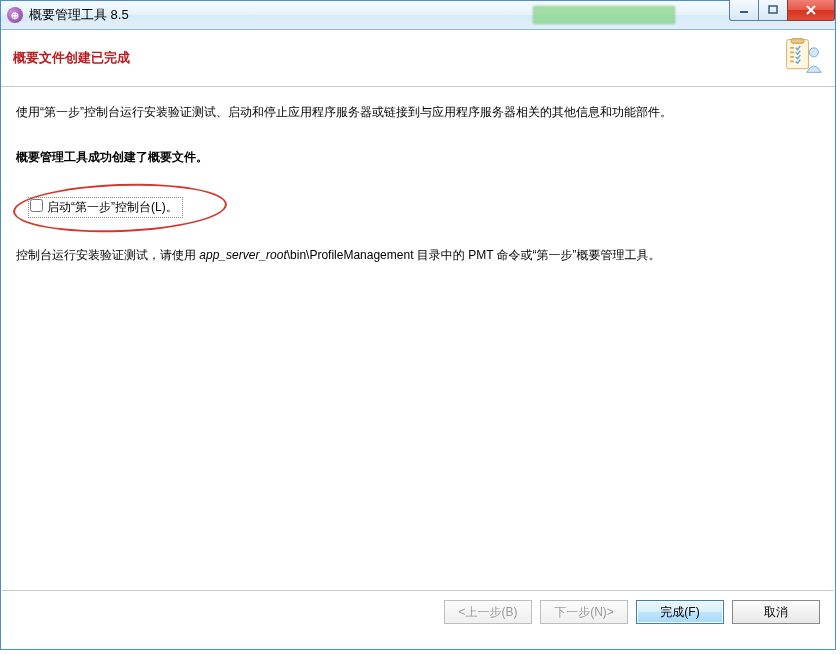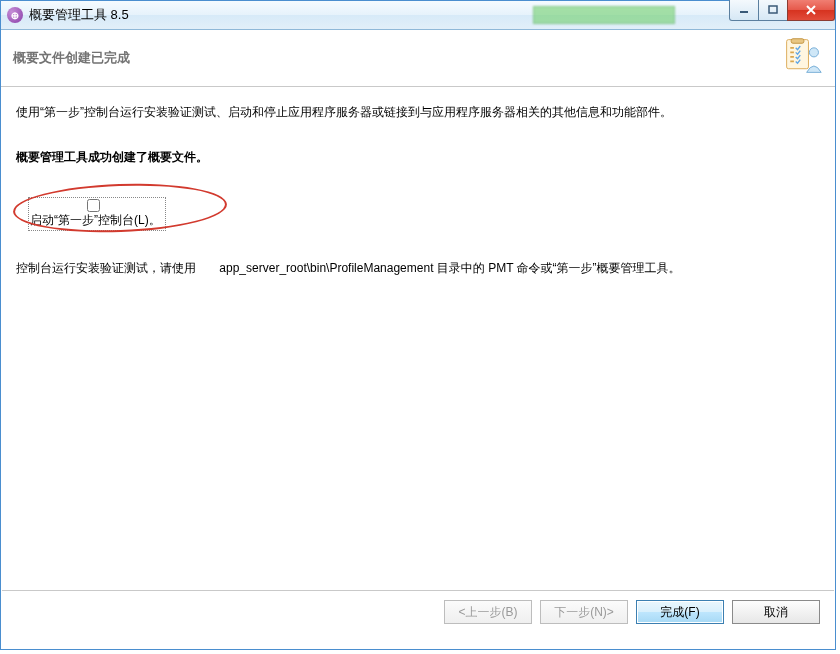--- a/index.html
+++ b/index.html
@@ -9,30 +9,30 @@
   .titlebar .app-icon{width:16px;height:16px;margin:0 6px;border-radius:50%;background:radial-gradient(circle at 30% 30%,#c58dd6,#8a3fa9);display:flex;align-items:center;justify-content:center;color:#fff;font-size:10px;font-weight:bold;}
   .titlebar .title-text{color:#000;font-size:13px;}
   .win-controls{position:absolute;right:0;top:-1px;display:flex;height:20px;}
   .win-btn{width:28px;height:20px;border:1px solid #5b7f9f;border-top:none;background:linear-gradient(to bottom,#f4f9fd,#d6e8f5);display:flex;align-items:center;justify-content:center;margin-left:-1px;cursor:pointer;}
   .win-btn.min{border-bottom-left-radius:3px;}
   .win-btn.close{width:46px;border-bottom-right-radius:3px;background:linear-gradient(to bottom,#f07e72 0%,#e6594b 49%,#d6321f 50%,#e24c3a 100%);border-color:#8b3c32;}
   .win-btn svg{display:block;}
   .green-strip{position:absolute;right:160px;top:5px;width:140px;height:16px;background:#73d16e;border:1px solid #4bab46;filter:blur(1px);opacity:.6;}
   
   .header-band{height:56px;border-bottom:1px solid #c9c9c9;background:#fff;display:flex;align-items:center;justify-content:space-between;padding:0 12px;}
-  .header-band .h-title{font-weight:bold;font-size:13px;color:#737373;}
+  .header-band .h-title{font-weight:bold;font-size:13px;color:#b91c1c;}
   .header-band .h-icon{width:40px;height:40px;display:flex;align-items:flex-end;}
   
   .content{position:absolute;top:86px;left:1px;right:1px;bottom:44px;padding:16px 14px 0 14px;box-sizing:border-box;color:#000;}
   .para{margin:0 0 26px 0;line-height:1.6;}
   .para.bold{font-weight:bold;margin-bottom:30px;}
-  .checkbox-row{display:inline-flex;align-items:center;margin:0 0 28px 12px;border:1px dotted #888;padding:1px 4px 1px 1px;position:relative;flex-direction:column;}
+  .checkbox-row{display:inline-flex;margin:0 0 28px 12px;border:1px dotted #888;padding:1px 4px 1px 1px;position:relative;}
   .checkbox-row input{margin:0 4px 0 0;width:13px;height:13px;}
   .ellipse{position:absolute;left:-16px;top:-14px;width:210px;height:44px;border:2px solid #d23a2e;border-radius:50%;transform:rotate(-2deg);pointer-events:none;}
-  .mono{margin-left:20px;}
+  .mono{font-style:italic;}
   
   .button-bar{position:absolute;left:1px;right:1px;bottom:16px;height:42px;border-top:1px solid #c9c9c9;background:#fff;display:flex;align-items:center;justify-content:flex-end;padding-right:14px;}
   .btn{min-width:88px;height:24px;margin-left:8px;border:1px solid #8a8a8a;background:linear-gradient(to bottom,#fdfdfd,#e7e7e7);font-size:12px;font-family:inherit;cursor:pointer;padding:0 10px;}
   .btn:disabled{color:#9a9a9a;cursor:default;background:linear-gradient(to bottom,#fbfbfb,#efefef);border-color:#bdbdbd;}
   .btn.default{border:1px solid #3c7fb1;background:linear-gradient(to bottom,#eaf6fd 0%,#d9f0fc 49%,#bee6fd 50%,#a7d9f5 100%);box-shadow:inset 0 0 0 1px #fff;}
 </style>
 </head>
 <body>
 
 <div class="window">

